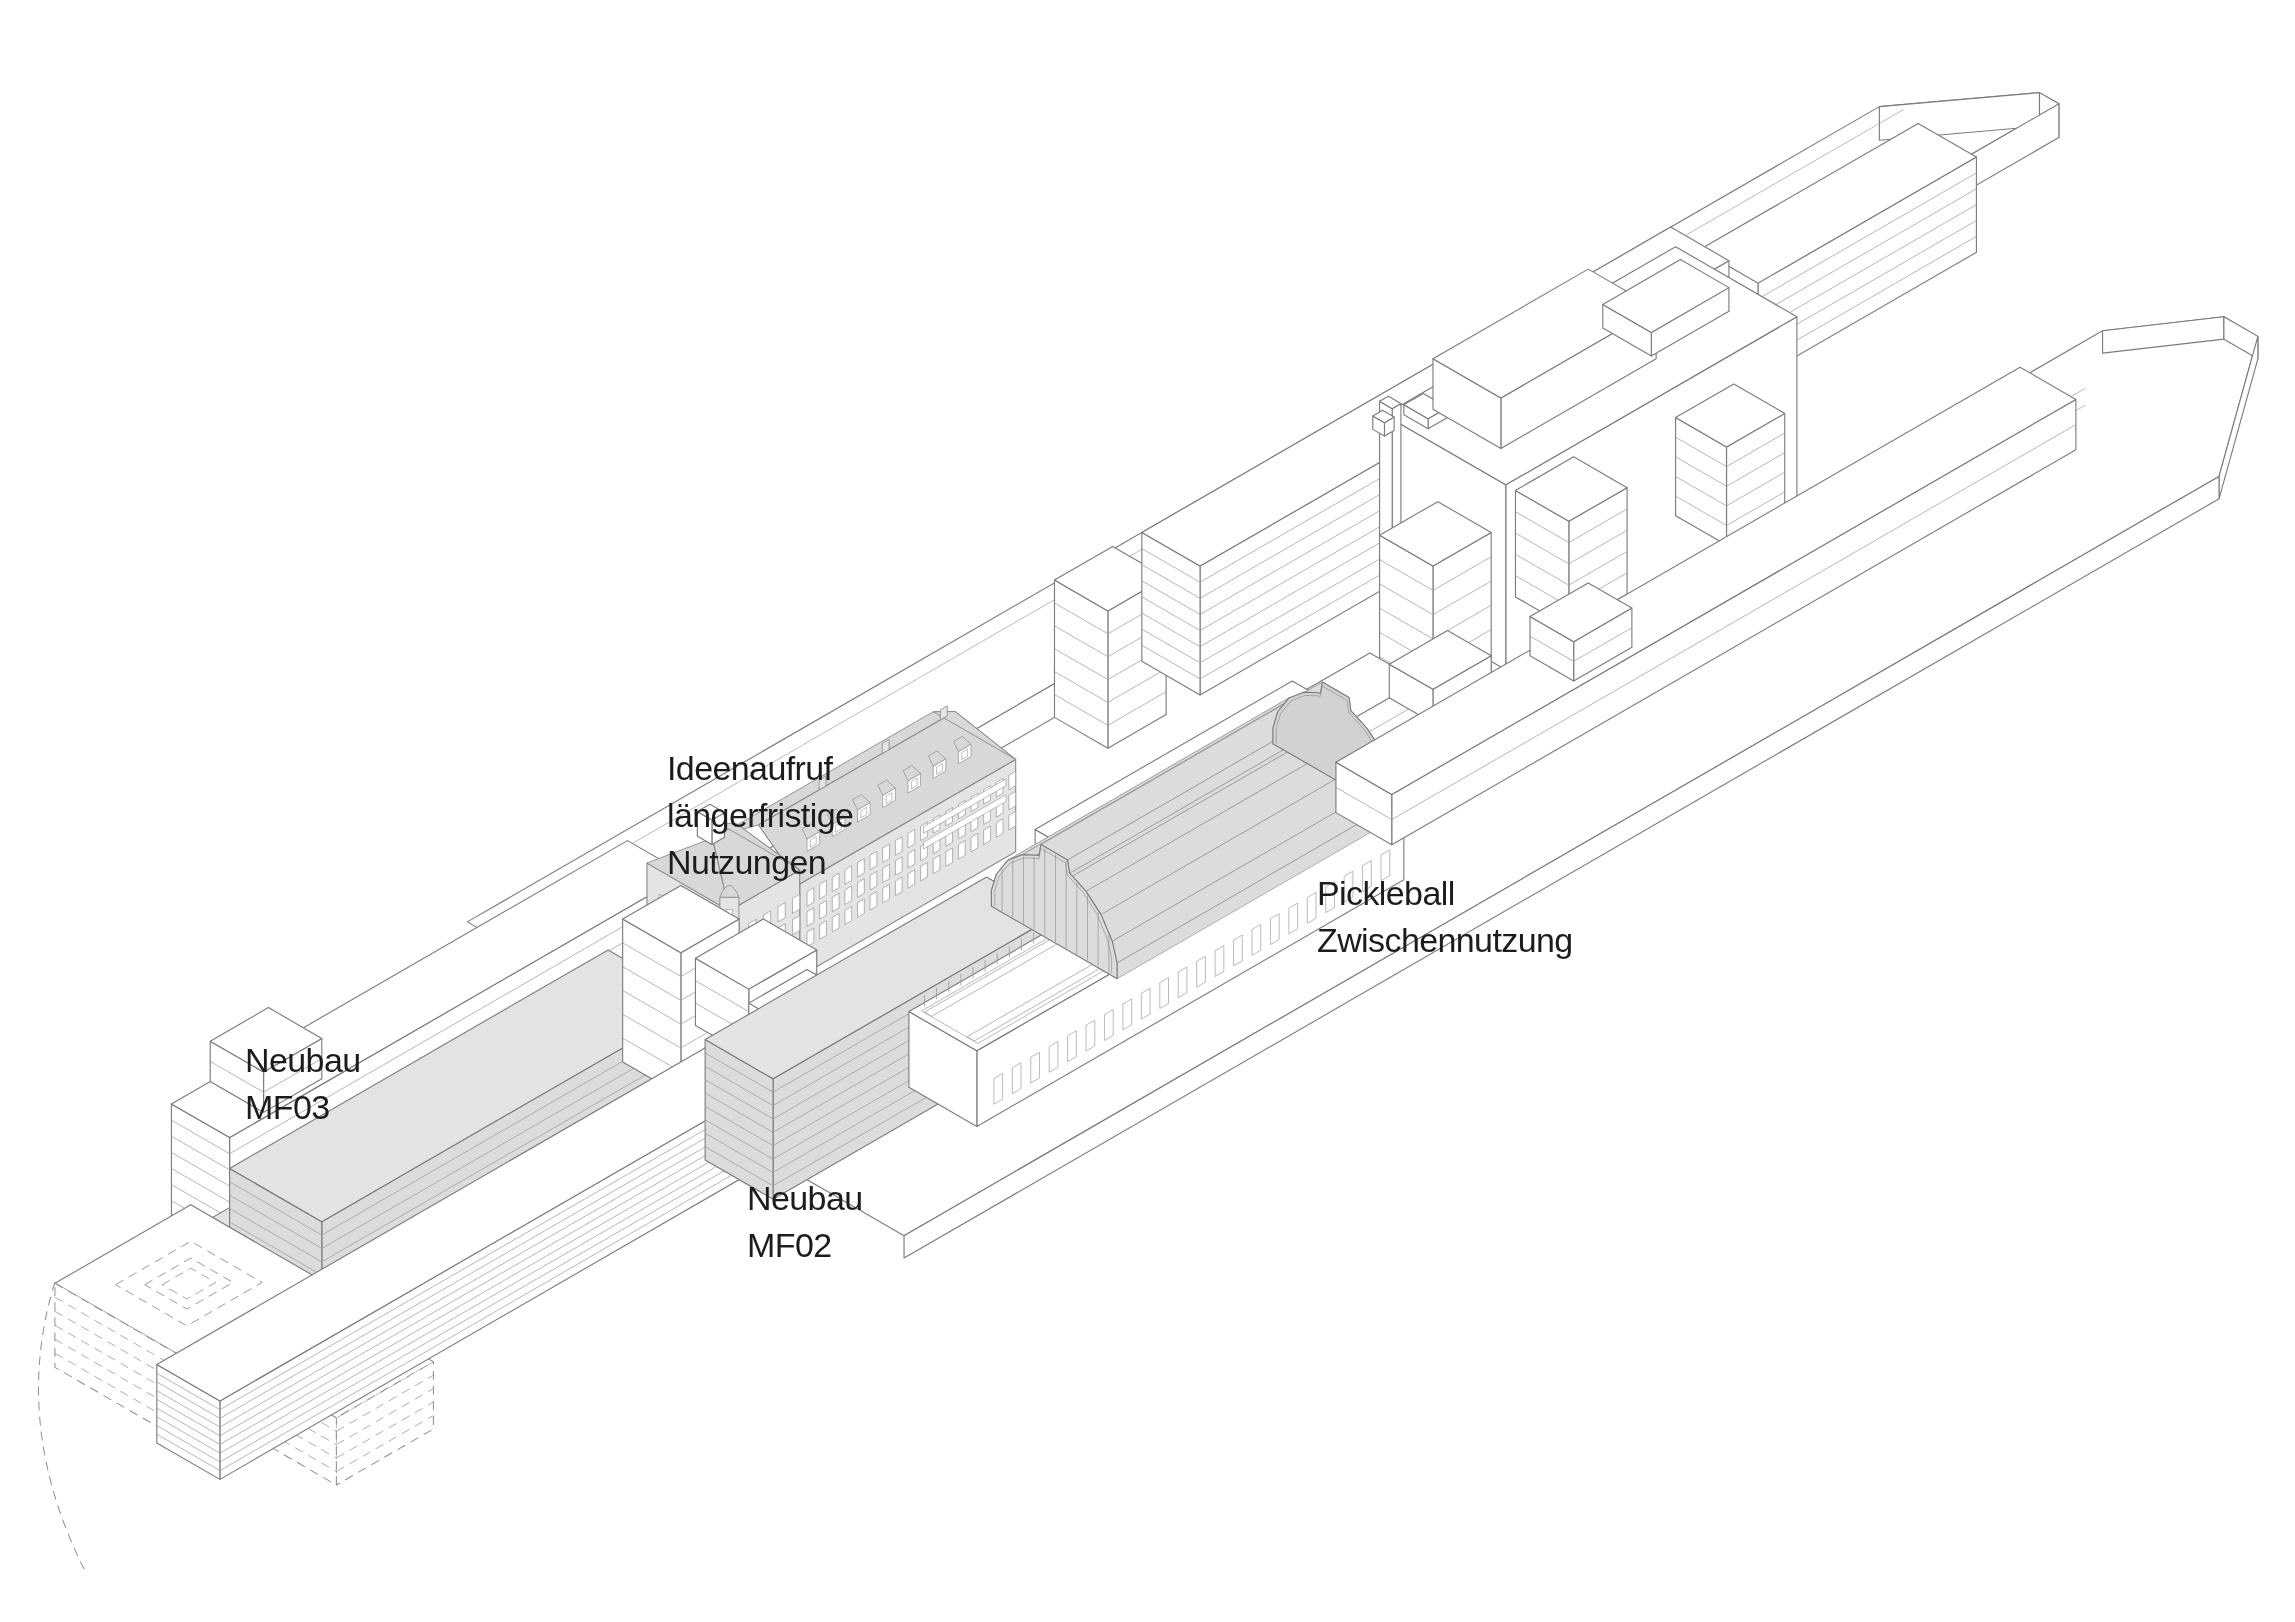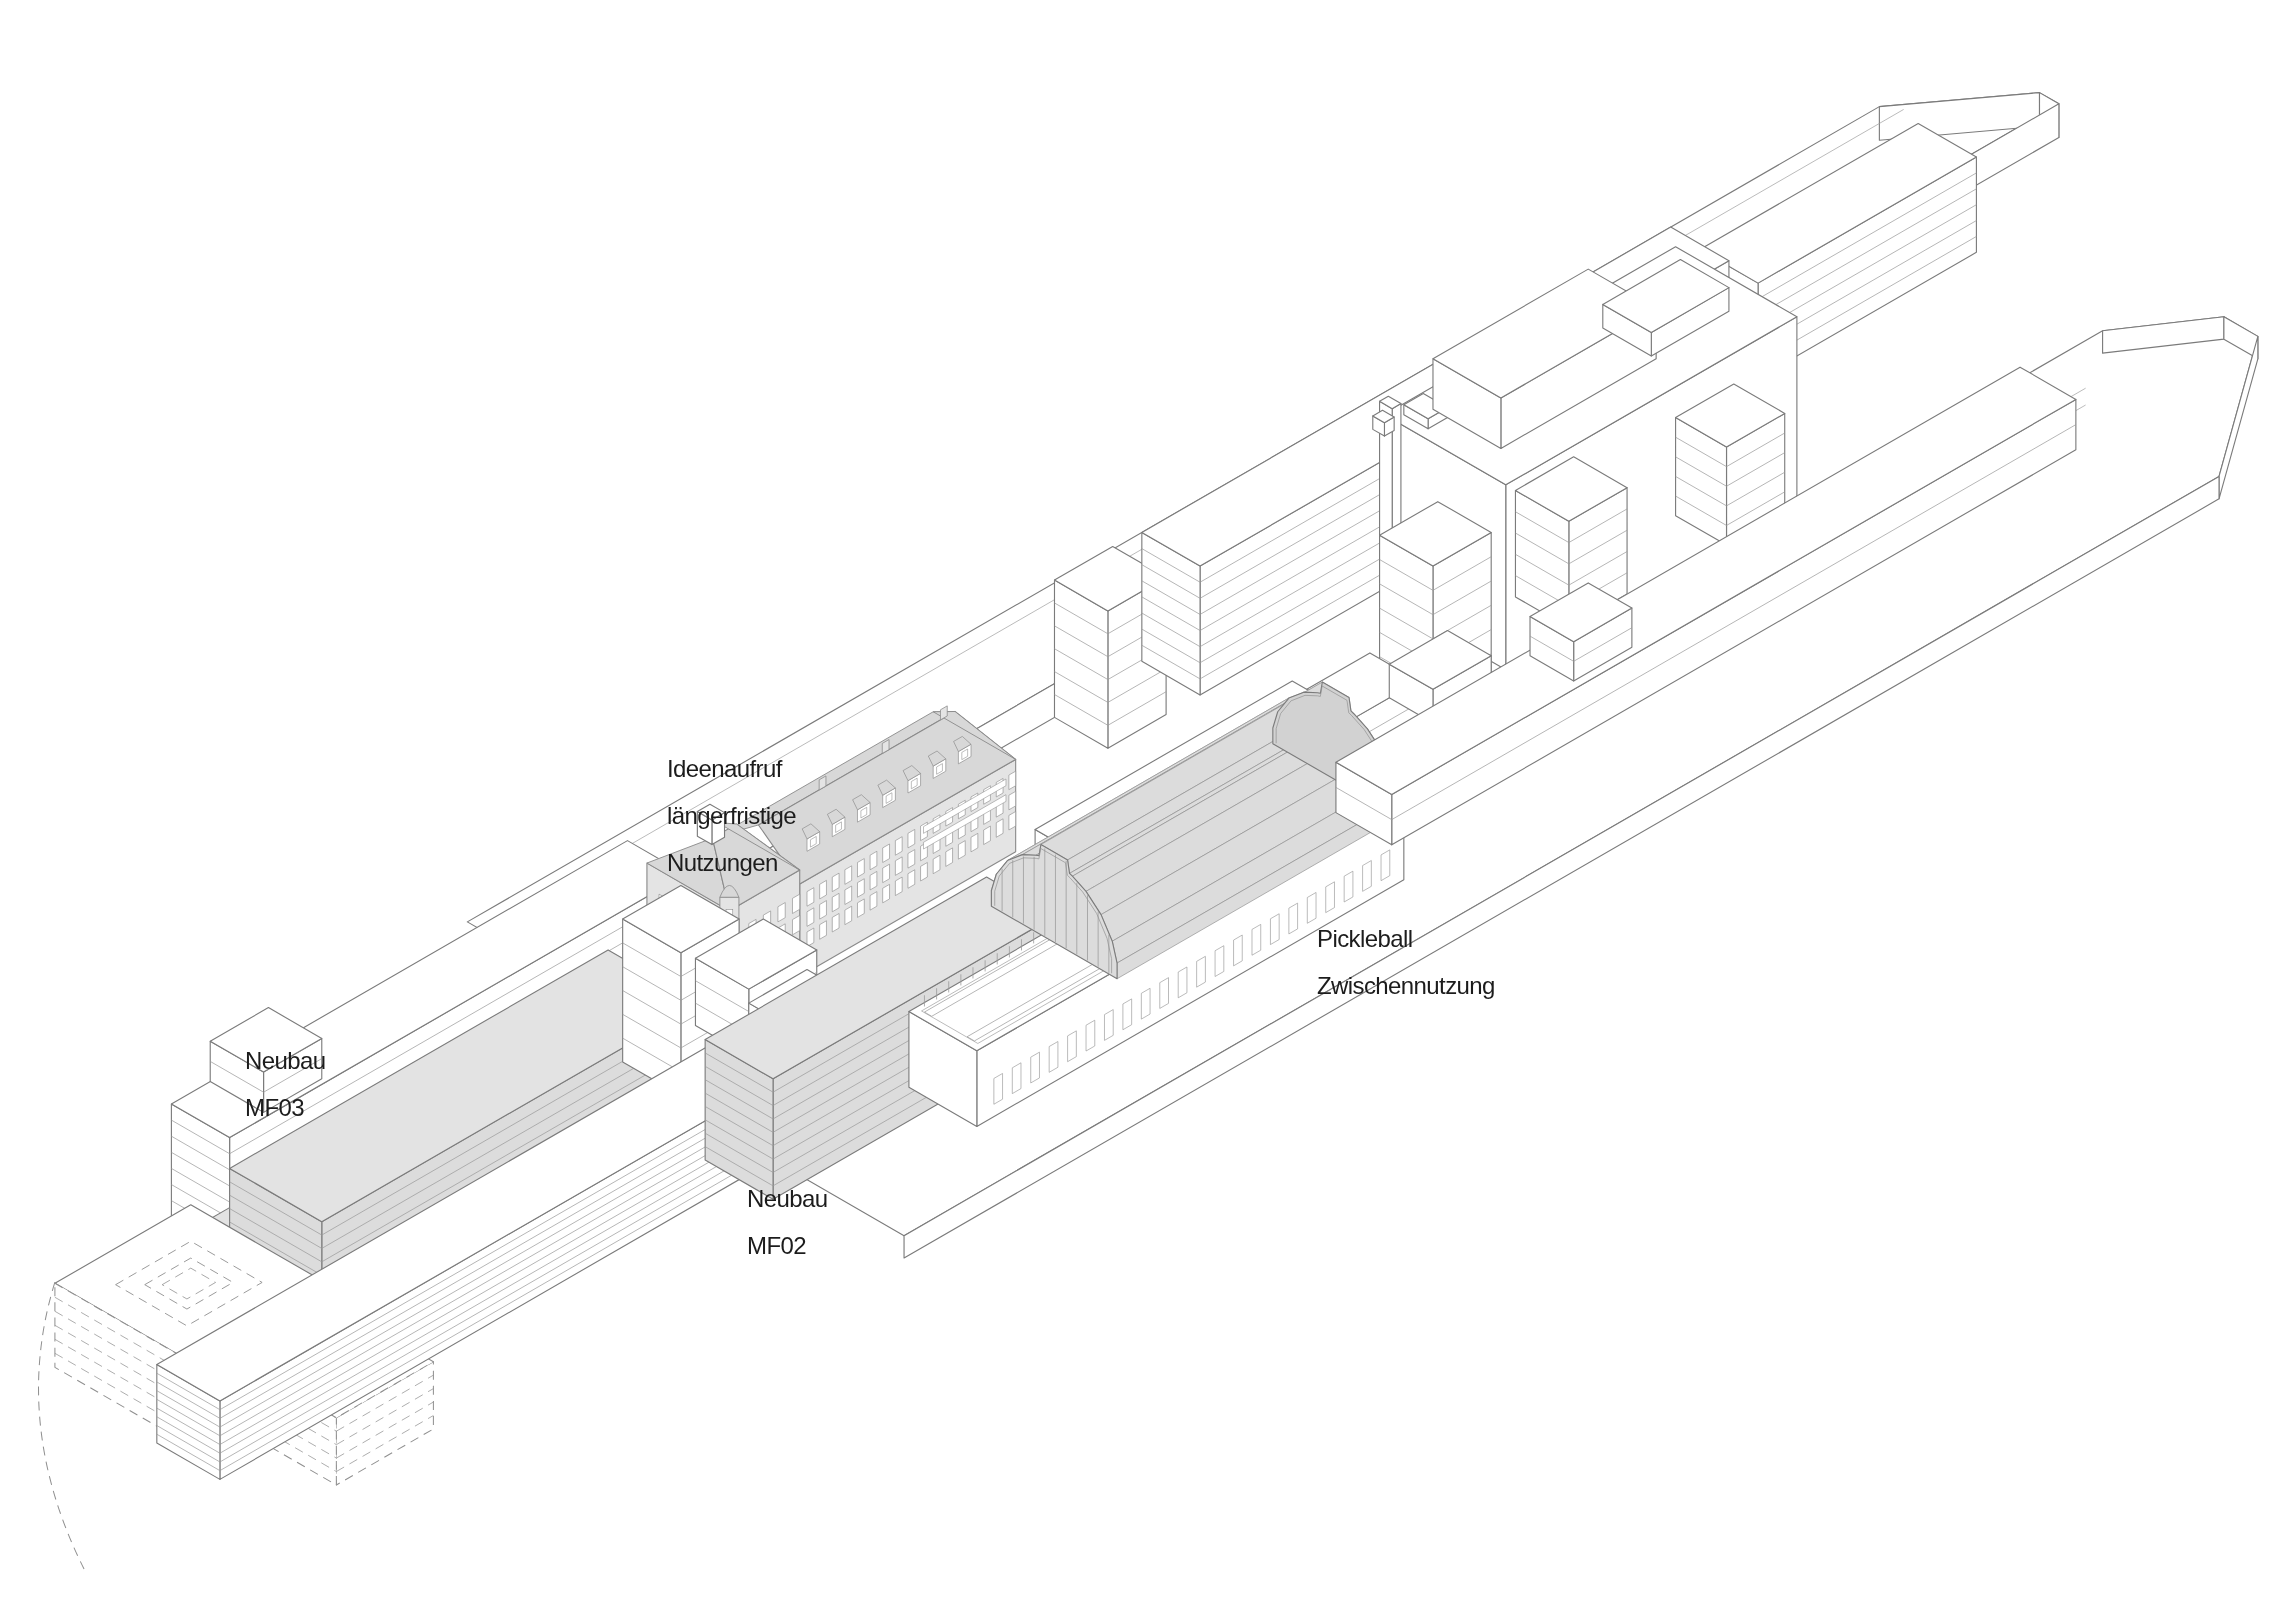--- a/index.html
+++ b/index.html
@@ -1,19 +1,19 @@
 <!DOCTYPE html>
 <html style="font-size:9px"><head>
 <meta charset="utf-8">
 <style>
   html,body{margin:0;padding:0;background:#ffffff;}
   .stage{position:relative;width:2295px;height:1623px;background:#ffffff;overflow:hidden;
          font-family:"Liberation Sans",sans-serif;}
   .stage svg{position:absolute;left:0;top:0;}
-  .lbl{position:absolute;color:#1c1c1c;font-size:24px;line-height:47px;
+  .lbl{position:absolute;color:#1c1c1c;font-size:34px;line-height:47px;
        letter-spacing:-0.6px;font-weight:400;}
   .lbl span{display:block;white-space:pre;}
 </style>
 </head>
 <body>
 
 <div class="stage">
 
   <svg id="axo" width="2295" height="1623" viewBox="0 0 4096 2896">
     <g id="scene">
@@ -483,21 +483,21 @@
         <path d="M2730.7,1135.0L2808.6,1180.0" fill="none" stroke="#9a9a9a" stroke-width="1.3" stroke-linejoin="round"></path>
       </g>
   </svg>
 
   <div class="lbl" style="left:667px;top:745px;">
     <span>Ideenaufruf</span>
     <span>längerfristige</span>
     <span>Nutzungen</span>
   </div>
 
-  <div class="lbl" style="left:1317px;top:915px;">
+  <div class="lbl" style="left:1317px;top:870px;">
     <span>Pickleball</span>
     <span>Zwischennutzung</span>
   </div>
 
   <div class="lbl" style="left:245px;top:1037px;">
     <span>Neubau</span>
     <span>MF03</span>
   </div>
 
   <div class="lbl" style="left:747px;top:1175px;">

